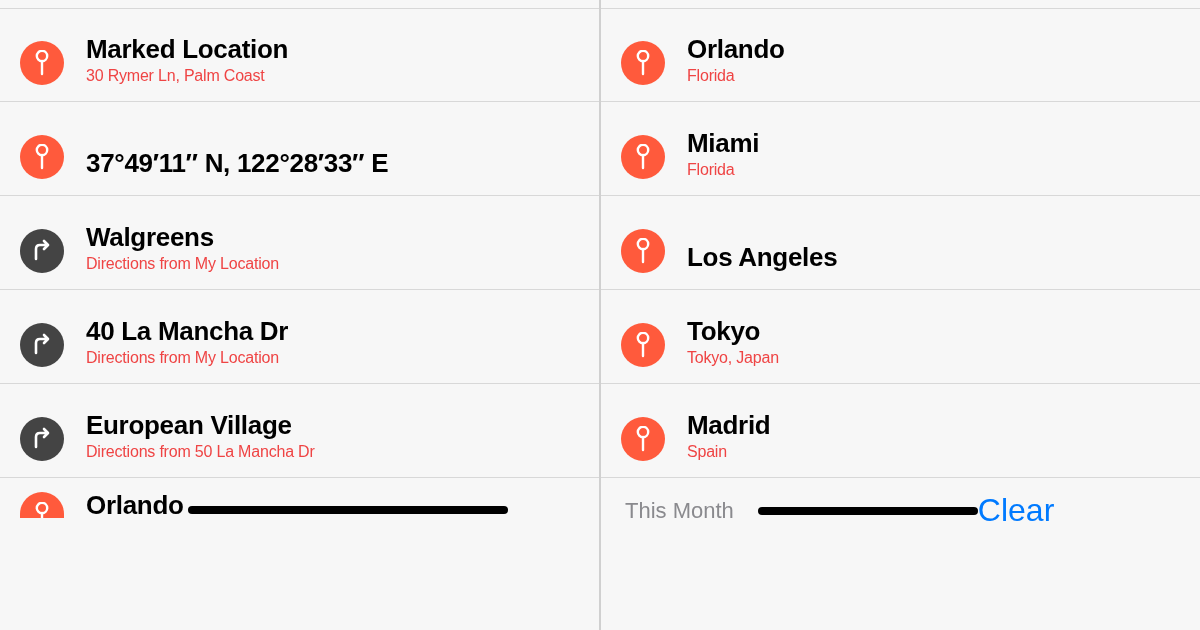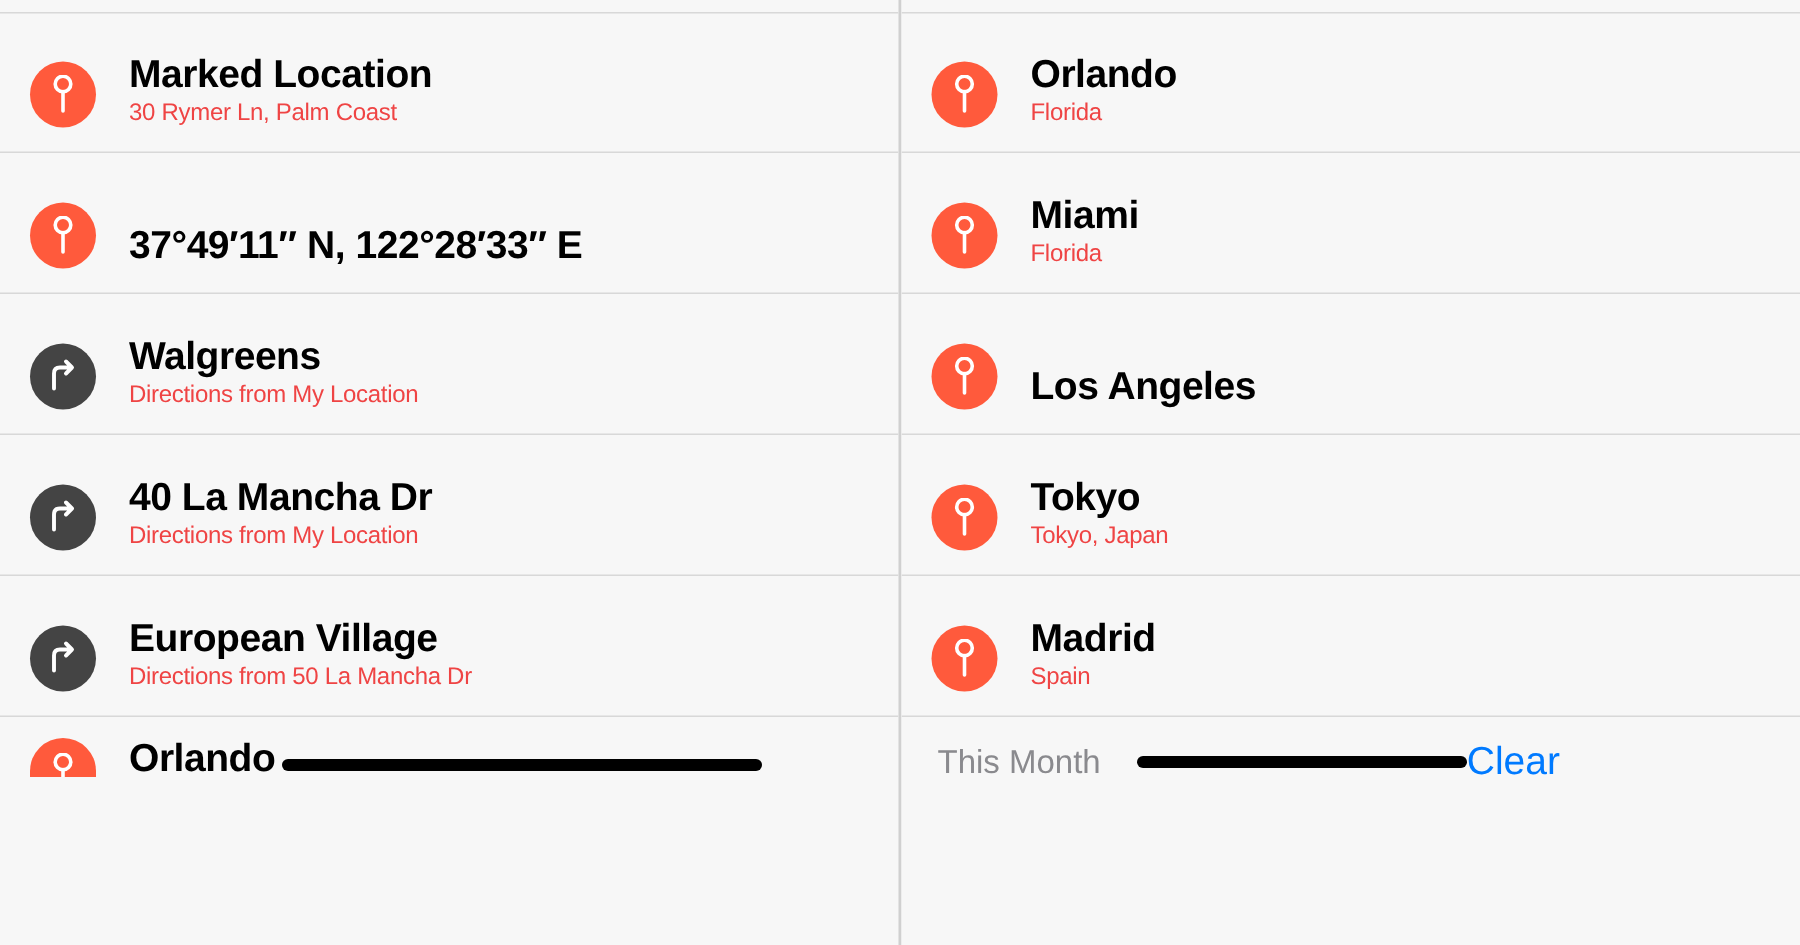--- a/index.html
+++ b/index.html
@@ -111,21 +111,21 @@
       font-size: 22px;
     }
     .section-footer-left {
       color: #8a8a8e;
       display: flex;
       align-items: center;
       gap: 24px;
     }
     .clear-btn {
       color: #007aff;
-      font-size: 26px;
+      font-size: 32px;
       cursor: pointer;
     }
   </style>
 </head>
 <body>
 
 <div class="panel panel-left">
   <div class="list">
 
     <div class="row row-first">

